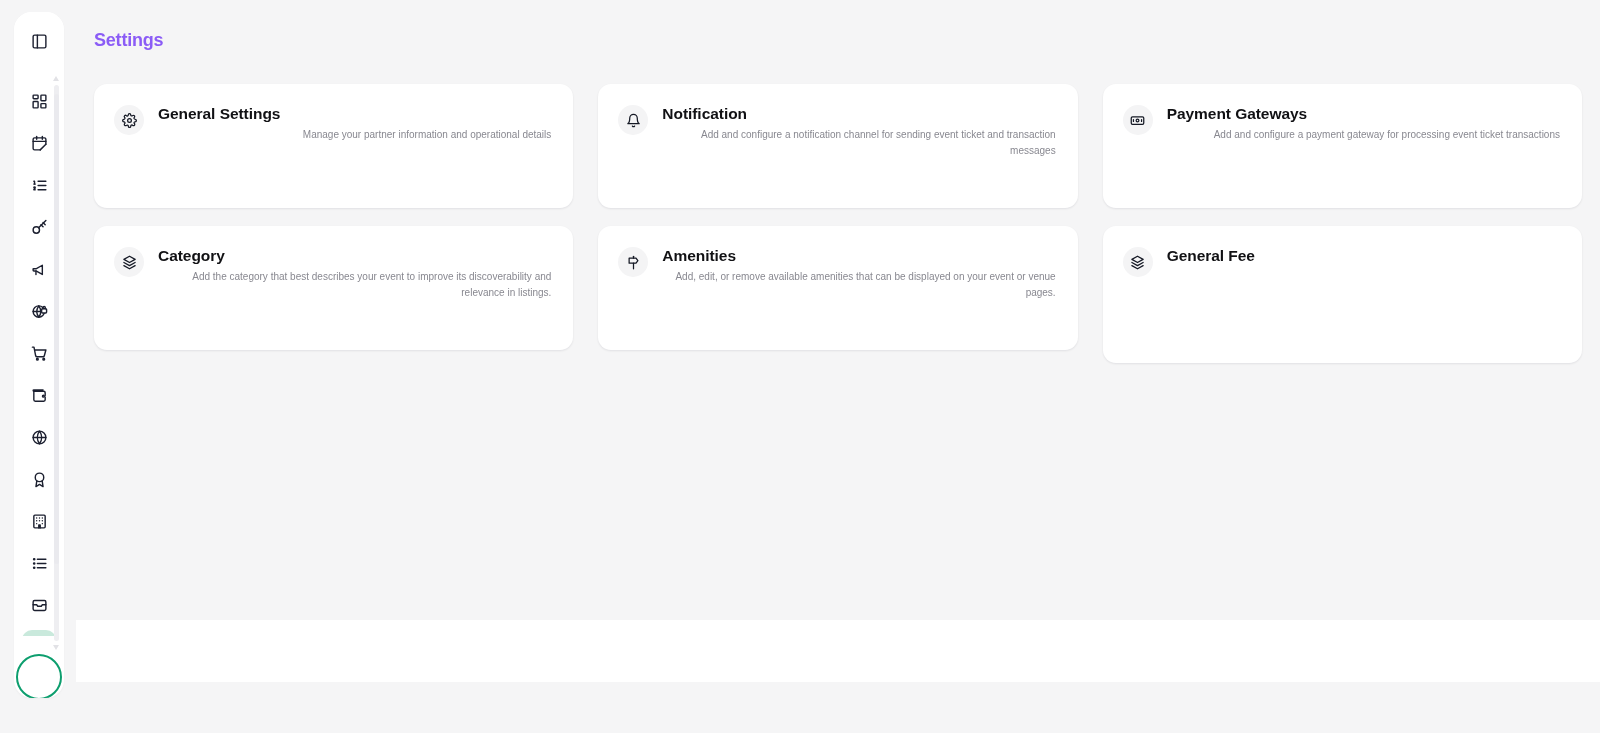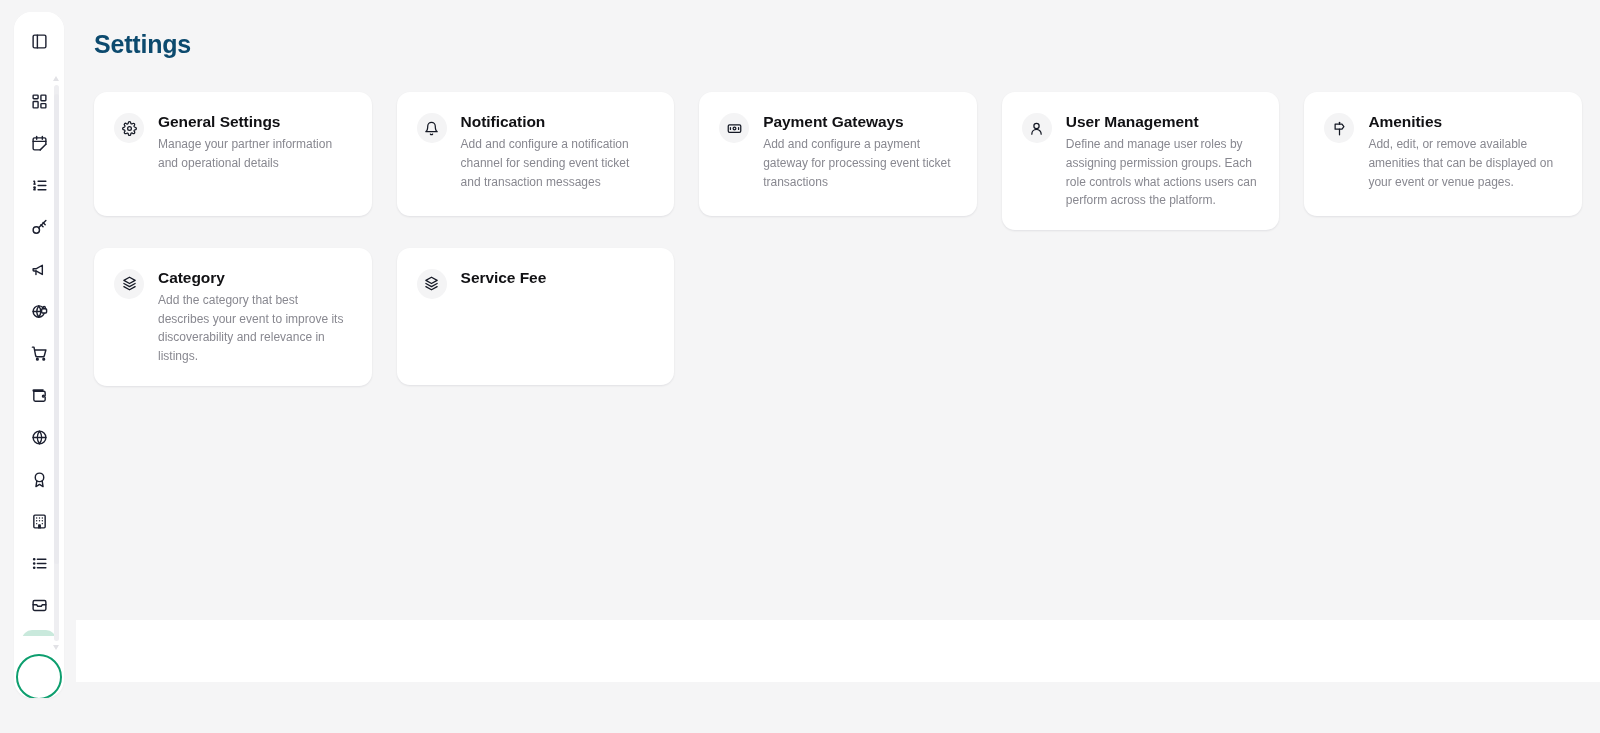--- a/index.html
+++ b/index.html
@@ -160,31 +160,31 @@
   }
 
   #content-area {
     position: absolute;
     left: 0; top: 0; right: 0;
     height: 620px;
     overflow: hidden;
   }
 
   #page-title {
-    font-size: 25px;
+    font-size: 18px;
     font-weight: 700;
     letter-spacing: -0.2px;
-    color: #0c4a6e;
+    color: #8b5cf6;
     margin: 30px 12px 0 18px;
   }
 
   #cards-grid {
     margin: 33px 18px 0 18px;
     display: grid;
-    grid-template-columns: repeat(5, 1fr);
+    grid-template-columns: repeat(3, 1fr);
     column-gap: 25px;
     row-gap: 18px;
     align-items: start;
   }
 
   .card {
     background: #ffffff;
     border-radius: 13px;
     box-shadow: 0 1px 2px rgba(16,24,40,0.05), 0 1px 3px rgba(16,24,40,0.04);
     padding: 20px 22px 20px 20px;
@@ -213,24 +213,25 @@
   .card-title {
     font-size: 15.5px;
     font-weight: 700;
     color: #111114;
     line-height: 1.25;
     letter-spacing: -0.05px;
     margin-bottom: 4px;
   }
 
   .card-desc {
-    font-size: 12px;
+    font-size: 10px;
     line-height: 1.55;
     color: #888890;
     font-weight: 400;
+    text-align: right;
   }
 
   
   .card.tall { min-height: 137px; }
 
   #footer-bar {
     position: absolute;
     left: 0;
     right: 0;
     top: 620px;
@@ -457,71 +458,59 @@
               <circle cx="12" cy="12" r="2.2"></circle>
             <path d="M5.5 10.5v3M18.5 10.5v3"></path>
           </svg>
         </div>
         <div class="card-body">
           <div class="card-title">Payment Gateways</div>
           <div class="card-desc">Add and configure a payment gateway for processing event ticket transactions</div>
         </div>
       </div>
 
-      <div class="card tall">
+
+      <div class="card">
         <div class="card-icon">
           <svg width="15" height="15" viewBox="0 0 24 24" fill="none" stroke="currentColor" stroke-width="2" stroke-linecap="round" stroke-linejoin="round">
-            <circle cx="12" cy="8" r="4.2"></circle>
-              <path d="M4.5 21a7.5 7.5 0 0 1 15 0"></path>
+            <path d="m12 2 9 5-9 5-9-5 9-5z"></path>
+              <path d="m3 12 9 5 9-5"></path>
+              <path d="m3 17 9 5 9-5"></path>
           </svg>
         </div>
         <div class="card-body">
-          <div class="card-title">User Management</div>
-          <div class="card-desc">Define and manage user roles by assigning permission groups. Each role controls what actions users can perform across the platform.</div>
+          <div class="card-title">Category</div>
+          <div class="card-desc">Add the category that best describes your event to improve its discoverability and relevance in listings.</div>
         </div>
       </div>
 
       <div class="card">
         <div class="card-icon">
           <svg width="15" height="15" viewBox="0 0 24 24" fill="none" stroke="currentColor" stroke-width="2" stroke-linecap="round" stroke-linejoin="round">
             <path d="M12 2v3"></path>
               <path d="M12 13v9"></path>
             <path d="M5 5h11l3 4-3 4H5z"></path>
           </svg>
         </div>
         <div class="card-body">
           <div class="card-title">Amenities</div>
           <div class="card-desc">Add, edit, or remove available amenities that can be displayed on your event or venue pages.</div>
         </div>
       </div>
 
-      <div class="card">
-        <div class="card-icon">
-          <svg width="15" height="15" viewBox="0 0 24 24" fill="none" stroke="currentColor" stroke-width="2" stroke-linecap="round" stroke-linejoin="round">
-            <path d="m12 2 9 5-9 5-9-5 9-5z"></path>
-              <path d="m3 12 9 5 9-5"></path>
-              <path d="m3 17 9 5 9-5"></path>
-          </svg>
-        </div>
-        <div class="card-body">
-          <div class="card-title">Category</div>
-          <div class="card-desc">Add the category that best describes your event to improve its discoverability and relevance in listings.</div>
-        </div>
-      </div>
-
       <div class="card tall">
         <div class="card-icon">
           <svg width="15" height="15" viewBox="0 0 24 24" fill="none" stroke="currentColor" stroke-width="2" stroke-linecap="round" stroke-linejoin="round">
             <path d="m12 2 9 5-9 5-9-5 9-5z"></path>
               <path d="m3 12 9 5 9-5"></path>
               <path d="m3 17 9 5 9-5"></path>
           </svg>
         </div>
         <div class="card-body">
-          <div class="card-title">Service Fee</div>
+          <div class="card-title">General Fee</div>
         </div>
       </div>
 
     </section>
   </div>
 
   <div id="footer-bar"></div>
 </main>
 
 </body></html>

